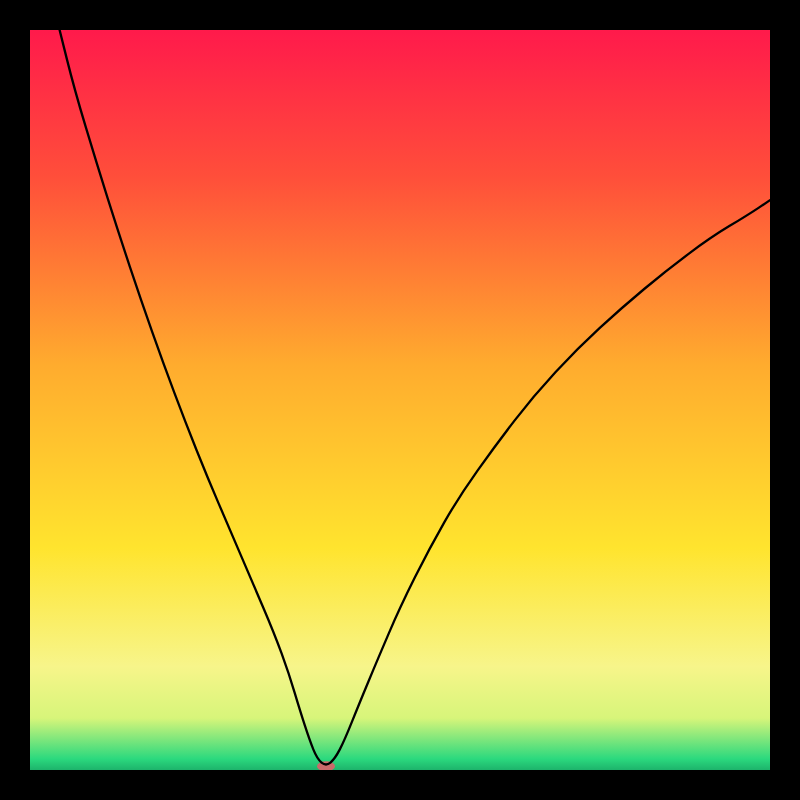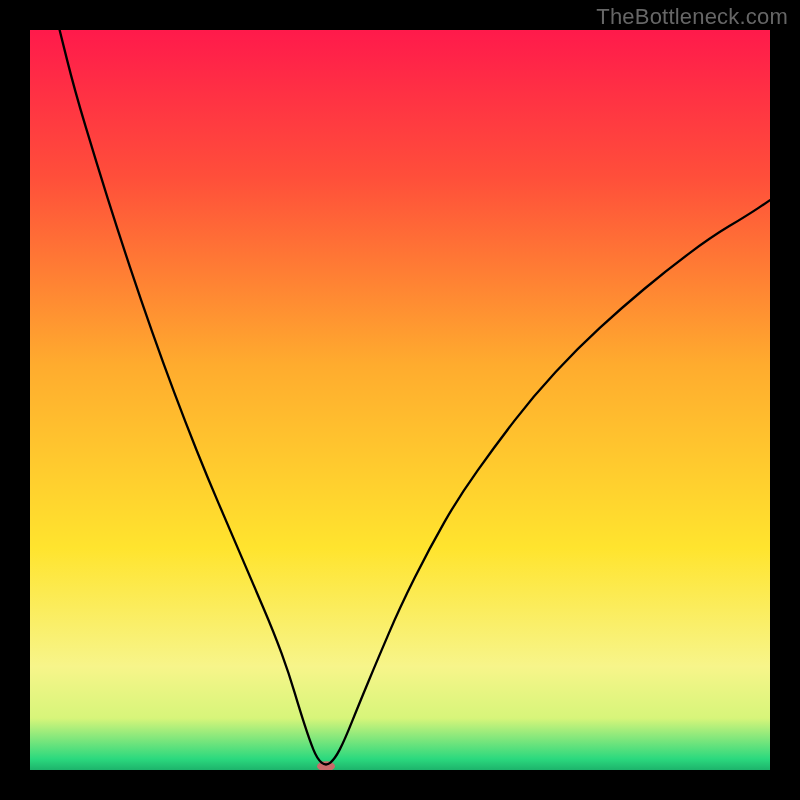--- a/index.html
+++ b/index.html
@@ -33,21 +33,20 @@
     font-weight: 500;
     letter-spacing: 0.2px;
     user-select: none;
   }
   svg { display: block; }
 </style>
 </head>
 <body>
 
 <div class="frame">
-  <div class="watermark">TheBottleneck.com</div>
   <div class="plot">
     <svg id="chart-svg" width="740" height="740" viewBox="0 0 740 740">
       <defs>
         <linearGradient id="bg-grad" x1="0" y1="0" x2="0" y2="1">
             <stop offset="0%" stop-color="#ff1a4b"></stop>
             <stop offset="20%" stop-color="#ff4f3a"></stop>
             <stop offset="45%" stop-color="#ffab2e"></stop>
             <stop offset="70%" stop-color="#ffe42e"></stop>
             <stop offset="86%" stop-color="#f7f58a"></stop>
             <stop offset="93%" stop-color="#d7f57a"></stop>

